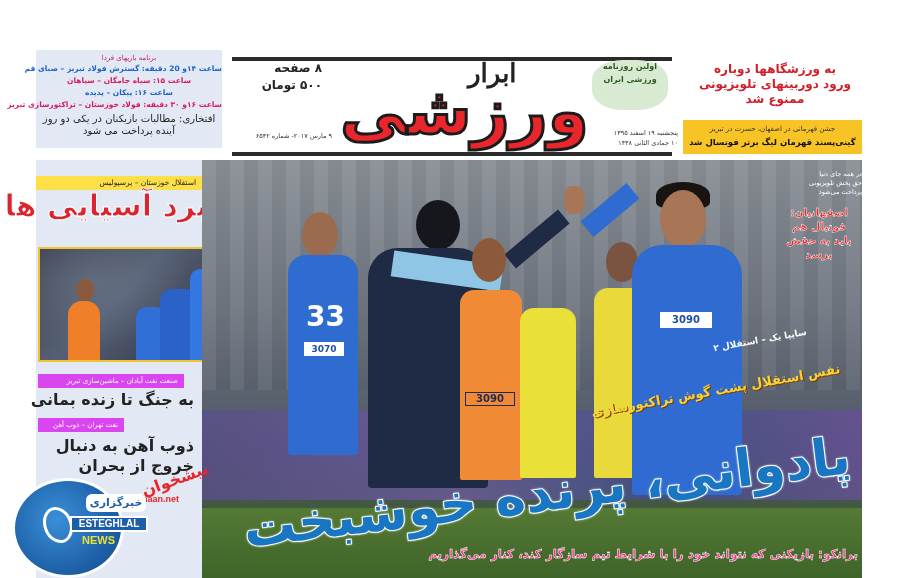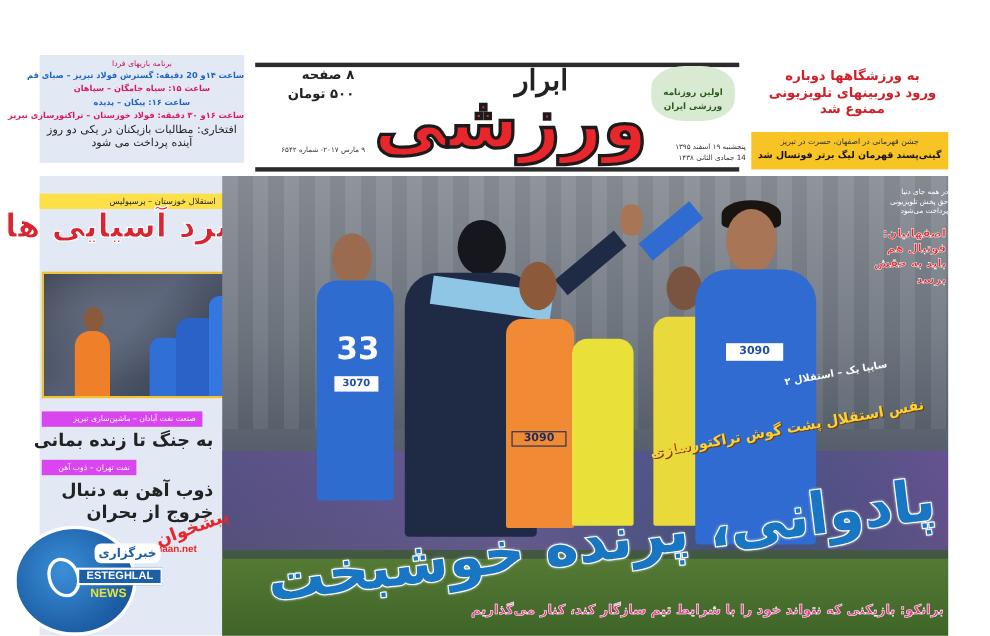--- a/index.html
+++ b/index.html
@@ -31,21 +31,21 @@
   }
   .logo .logo-main {
     position: absolute; left: 0; top: 20px; font-size: 66px; font-weight: bold;
     color: #e8262c; direction: rtl; line-height: 80px;
     -webkit-text-stroke: 3px #1b1b1b; letter-spacing: -4px;
   }
 
   .badge-first {
     position: absolute; left: 592px; top: 60px; width: 76px; height: 50px;
     background: #d9ead3; border-radius: 40%;
-    direction: rtl; text-align: center; padding-top: 17px;
+    direction: rtl; text-align: center; padding-top: 0;
   }
   .badge-first div { font-size: 8px; font-weight: bold; color: #2d5a1e; line-height: 13px; }
   .date-block { position: absolute; left: 578px; top: 128px; width: 100px; direction: rtl; text-align: right; }
   .date-block div { font-size: 6.5px; color: #333; line-height: 10px; white-space: nowrap; }
 
   
   .tr-head { position: absolute; left: 690px; top: 62px; width: 170px; direction: rtl; text-align: center; }
   .tr-head div { font-size: 12px; font-weight: bold; color: #d0212a; line-height: 15px; white-space: nowrap; }
   .tr-yellow {
     position: absolute; left: 683px; top: 120px; width: 179px; height: 34px;
@@ -118,21 +118,21 @@
   .hero-arm { left: 378px; top: 40px; width: 60px; height: 20px; background: #2f6bd0; transform: rotate(-40deg); }
   .hero-num { left: 458px; top: 152px; width: 52px; height: 16px; background: #fff; color: #1e4fa8; font-size: 10px; font-weight: bold; text-align: center; line-height: 16px; }
   .coach-arm { left: 300px; top: 70px; width: 70px; height: 18px; background: #1f2a44; transform: rotate(-40deg); }
   .hands { left: 362px; top: 26px; width: 20px; height: 28px; background: #a87556; border-radius: 40%; }
 
   .side-small {
     position: absolute; left: 780px; top: 170px; width: 82px; direction: rtl; text-align: right;
   }
   .side-small div { font-size: 6.5px; color: #fff; line-height: 9px; white-space: nowrap; }
   .side-red {
-    position: absolute; left: 778px; top: 205px; width: 82px; direction: rtl; text-align: right;
+    position: absolute; left: 778px; top: 205px; width: 82px; direction: rtl; text-align: center;
   }
   .side-red div { font-size: 10.5px; font-weight: bold; color: #e8262c; line-height: 14px; white-space: nowrap; -webkit-text-stroke: .4px #fff; }
 
   .kicker {
     position: absolute; left: 700px; top: 335px; width: 120px; direction: rtl; text-align: center;
     font-size: 9px; font-weight: bold; color: #fff; transform: rotate(-10deg); white-space: nowrap;
   }
   .subhead {
     position: absolute; left: 570px; top: 360px; width: 270px; direction: rtl; text-align: right;
     font-size: 13px; font-weight: bold; color: #f7d23a; line-height: 18px; white-space: nowrap;
@@ -202,21 +202,21 @@
   <div class="logo-small">ابرار</div>
   <div class="logo-main">ورزشی</div>
 </div>
 
 <div class="badge-first">
   <div>اولین روزنامه</div>
   <div>ورزشی ایران</div>
 </div>
 <div class="date-block">
   <div>پنجشنبه ۱۹ اسفند ۱۳۹۵</div>
-  <div>14 جمادی الثانی ۱۴۳۸</div>
+  <div>۱۰ جمادی الثانی ۱۴۳۸</div>
 </div>
 
 <div class="tr-head">
   <div>به ورزشگاهها دوباره</div>
   <div>ورود دوربینهای تلویزیونی</div>
   <div>ممنوع شد</div>
 </div>
 <div class="tr-yellow">
   <div class="sub">جشن قهرمانی در اصفهان، حسرت در تبریز</div>
   <div class="main">گینی‌پسند قهرمان لیگ برتر فوتسال شد</div>

